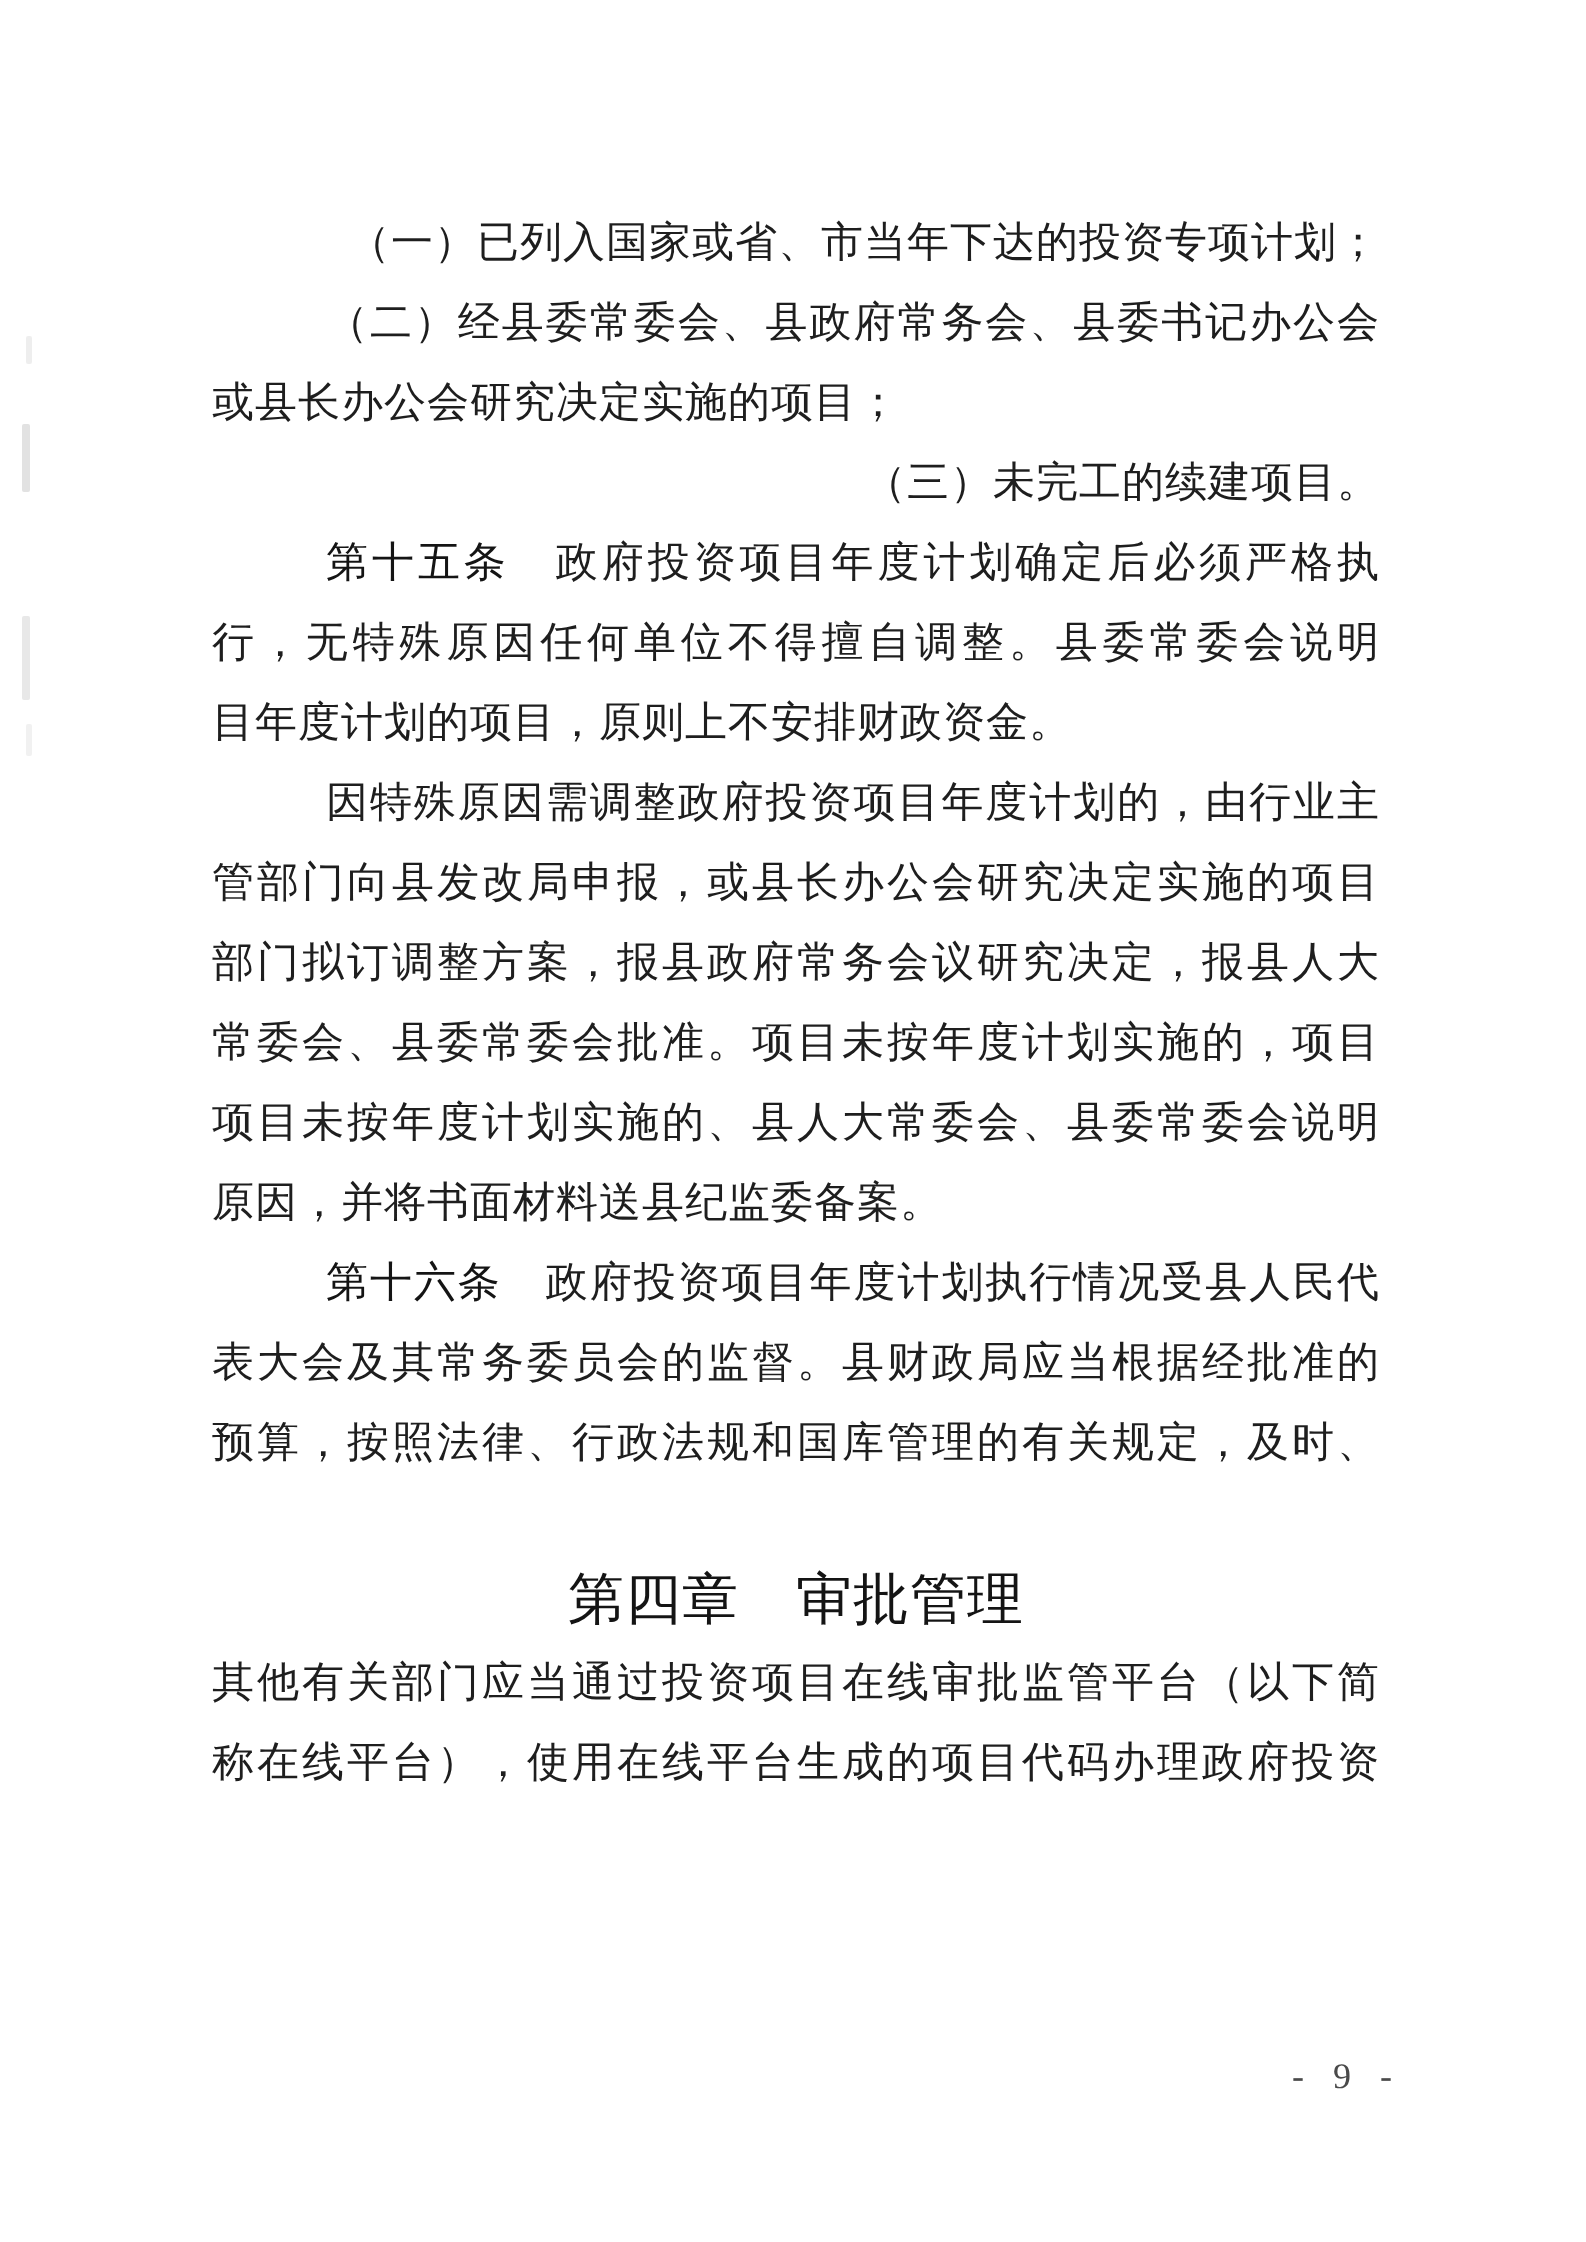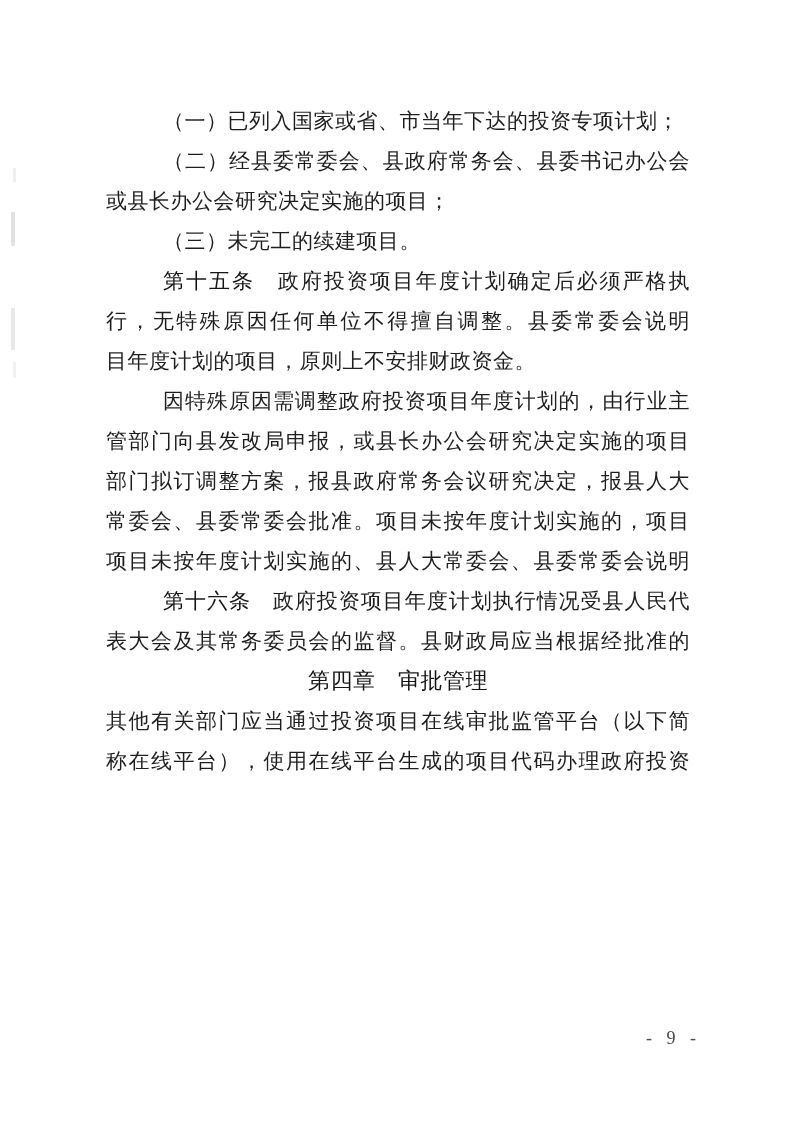--- a/index.html
+++ b/index.html
@@ -29,27 +29,29 @@
     letter-spacing: 0.5px;
     text-align: left;
     overflow: hidden;
   }
   .line.fill {
     text-align: justify;
     text-align-last: justify;
   }
   .line.indent {
     text-indent: 57px;
+    text-align: right;
   }
   .line.heading {
+    margin-top: 40px;
     text-align: left;
     text-align-last: center;
     text-indent: 0;
     font-weight: bold;
-    font-size: 22px;
+    font-size: 28px;
     color: #161616;
   }
   .b { font-weight: normal; color: #141414; }
   .page-num {
     position: absolute;
     top: 1026px;
     right: 92px;
     font-size: 18px;
     line-height: 24px;
     color: #4a4a4a;
@@ -82,21 +84,23 @@
       <div class="line"><span>或县长办公会研究决定实施的项目；</span></div>
       <div class="line indent"><span>（三）未完工的续建项目。</span></div>
       <div class="line indent fill"><span class="b">第十五条</span><span>　政府投资项目年度计划确定后必须严格执</span></div>
       <div class="line fill"><span>行，无特殊原因任何单位不得擅自调整。县委常委会说明</span></div>
       <div class="line"><span>目年度计划的项目，原则上不安排财政资金。</span></div>
       <div class="line indent fill"><span>因特殊原因需调整政府投资项目年度计划的，由行业主</span></div>
       <div class="line fill"><span>管部门向县发改局申报，或县长办公会研究决定实施的项目</span></div>
       <div class="line fill"><span>部门拟订调整方案，报县政府常务会议研究决定，报县人大</span></div>
       <div class="line fill"><span>常委会、县委常委会批准。项目未按年度计划实施的，项目</span></div>
       <div class="line fill"><span>项目未按年度计划实施的、县人大常委会、县委常委会说明</span></div>
+      <div class="line"><span>原因，并将书面材料送县纪监委备案。</span></div>
       <div class="line indent fill"><span class="b">第十六条</span><span>　政府投资项目年度计划执行情况受县人民代</span></div>
       <div class="line fill"><span>表大会及其常务委员会的监督。县财政局应当根据经批准的</span></div>
+      <div class="line fill"><span>预算，按照法律、行政法规和国库管理的有关规定，及时、</span></div>
       <div class="line heading"><span class="b">第四章　审批管理</span></div>
       <div class="line fill"><span>其他有关部门应当通过投资项目在线审批监管平台（以下简</span></div>
       <div class="line fill"><span>称在线平台），使用在线平台生成的项目代码办理政府投资</span></div>
     </div>
 
   <div class="page-num">- 9 -</div>
 </div>
 
 </body></html>

